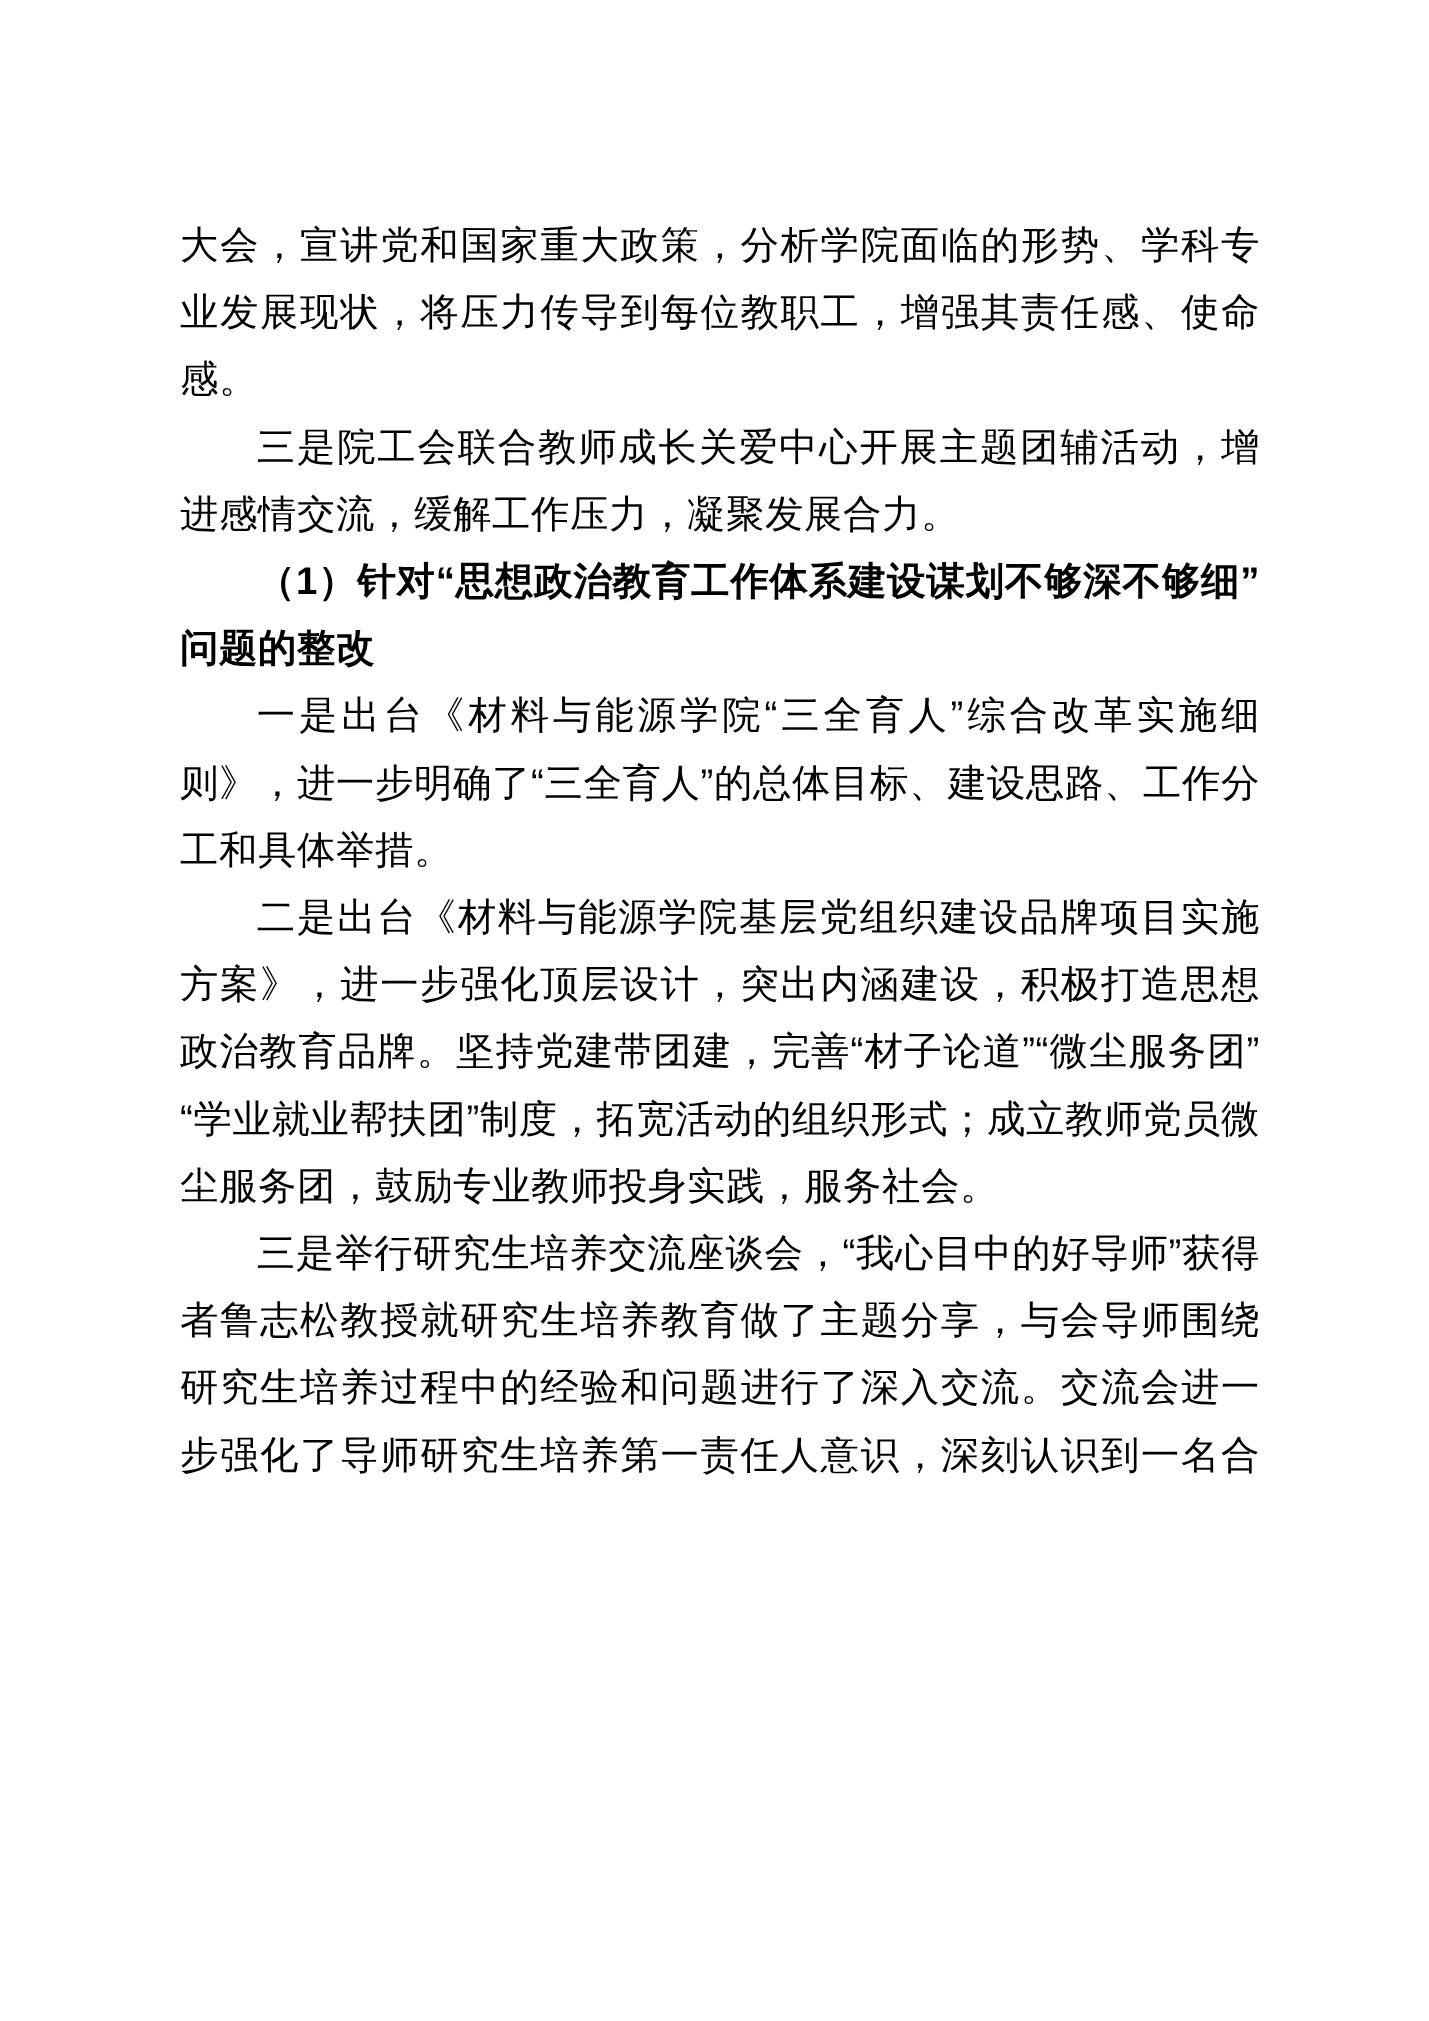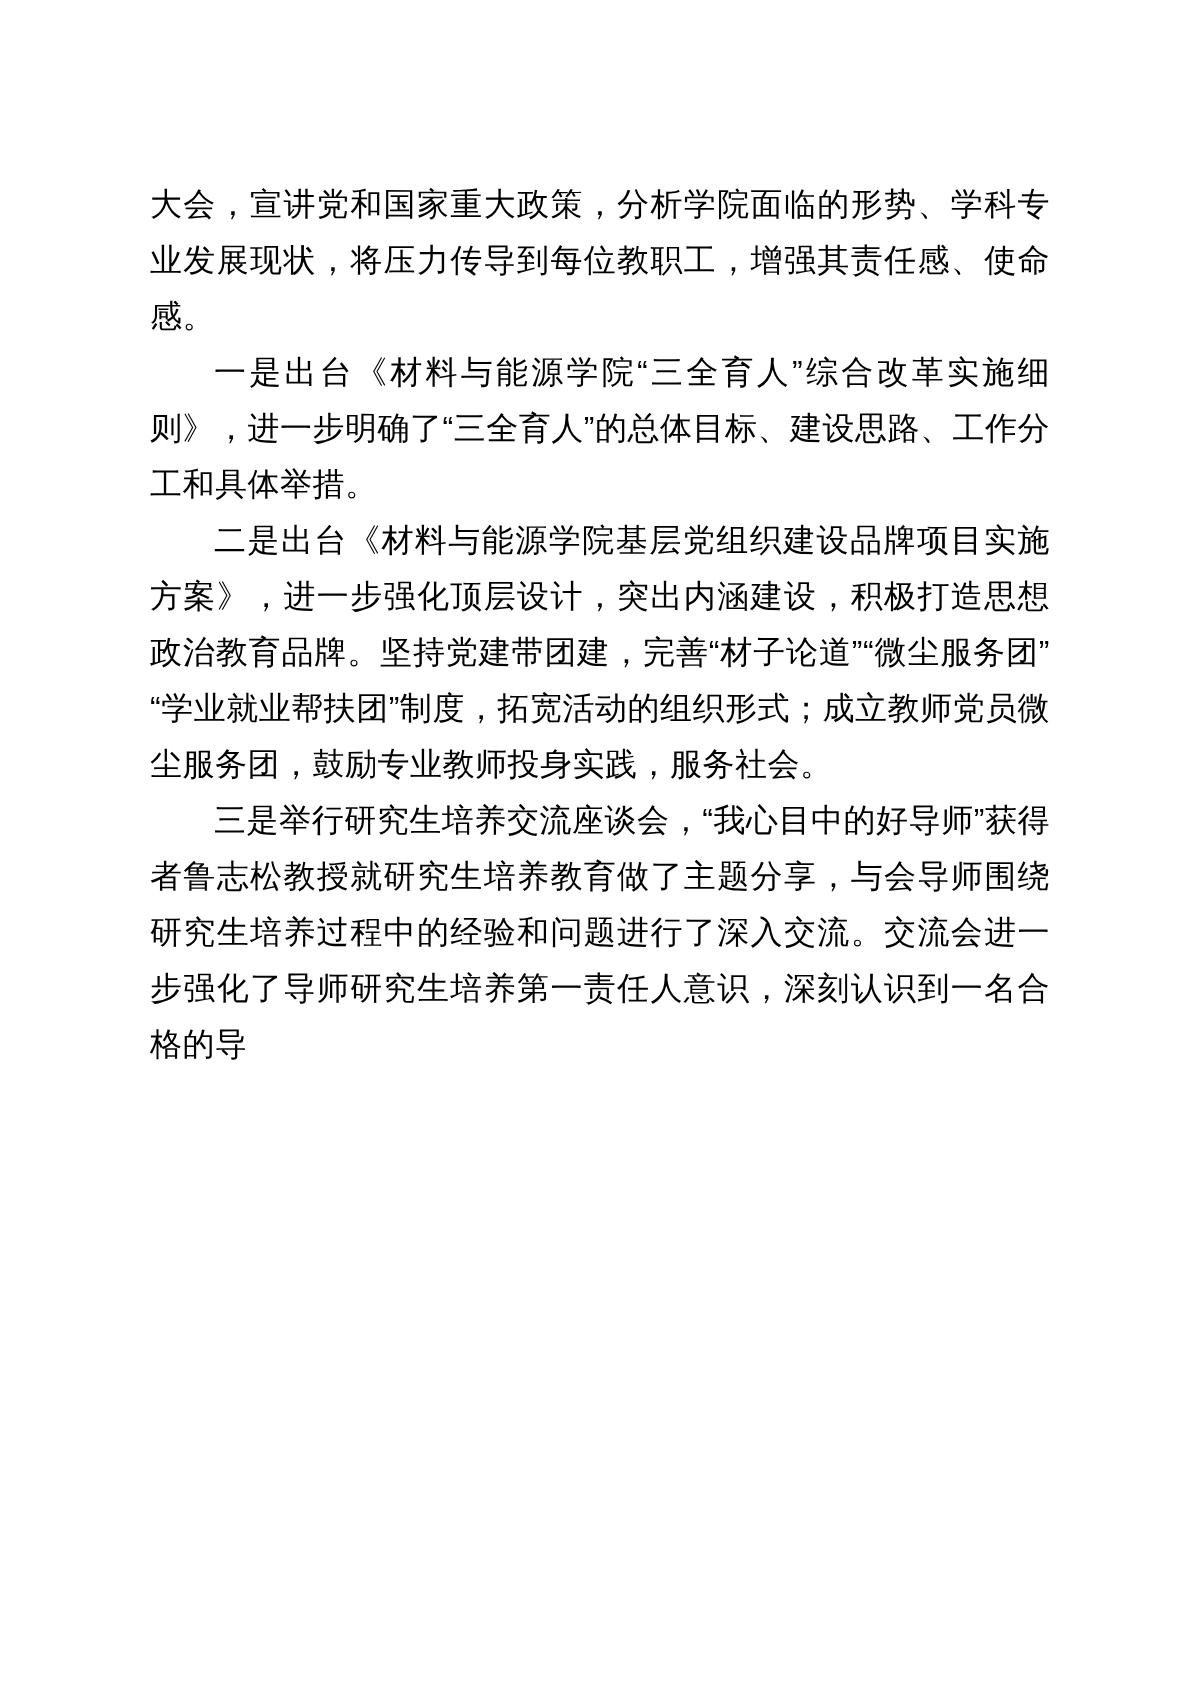--- a/index.html
+++ b/index.html
@@ -60,22 +60,24 @@
 </head>
 <body>
 
 <div class="page">
 
   <div class="doc-body">
 
     <p class="para continued">大会，宣讲党和国家重大政策，分析学院面临的形势、学科专业发展现状，将压力传导到每位教职工，增强其责任感、使命感。</p>
 
 
+    <p class="para">三是院工会联合教师成长关爱中心开展主题团辅活动，增进感情交流，缓解工作压力，凝聚发展合力。</p>
 
 
+    <p class="para heading">（1）针对“思想政治教育工作体系建设谋划不够深不够细”问题的整改</p>
 
     <p class="para">一是出台《材料与能源学院“三全育人”综合改革实施细则》，进一步明确了“三全育人”的总体目标、建设思路、工作分工和具体举措。</p>
 
     <p class="para">二是出台《材料与能源学院基层党组织建设品牌项目实施方案》，进一步强化顶层设计，突出内涵建设，积极打造思想政治教育品牌。坚持党建带团建，完善“材子论道”“微尘服务团”“学业就业帮扶团”制度，拓宽活动的组织形式；成立教师党员微尘服务团，鼓励专业教师投身实践，服务社会。</p>
 
     <p class="para">三是举行研究生培养交流座谈会，“我心目中的好导师”获得者鲁志松教授就研究生培养教育做了主题分享，与会导师围绕研究生培养过程中的经验和问题进行了深入交流。交流会进一步强化了导师研究生培养第一责任人意识，深刻认识到一名合格的导</p>
 
   </div>
 
   <div class="footer">—6—</div>

